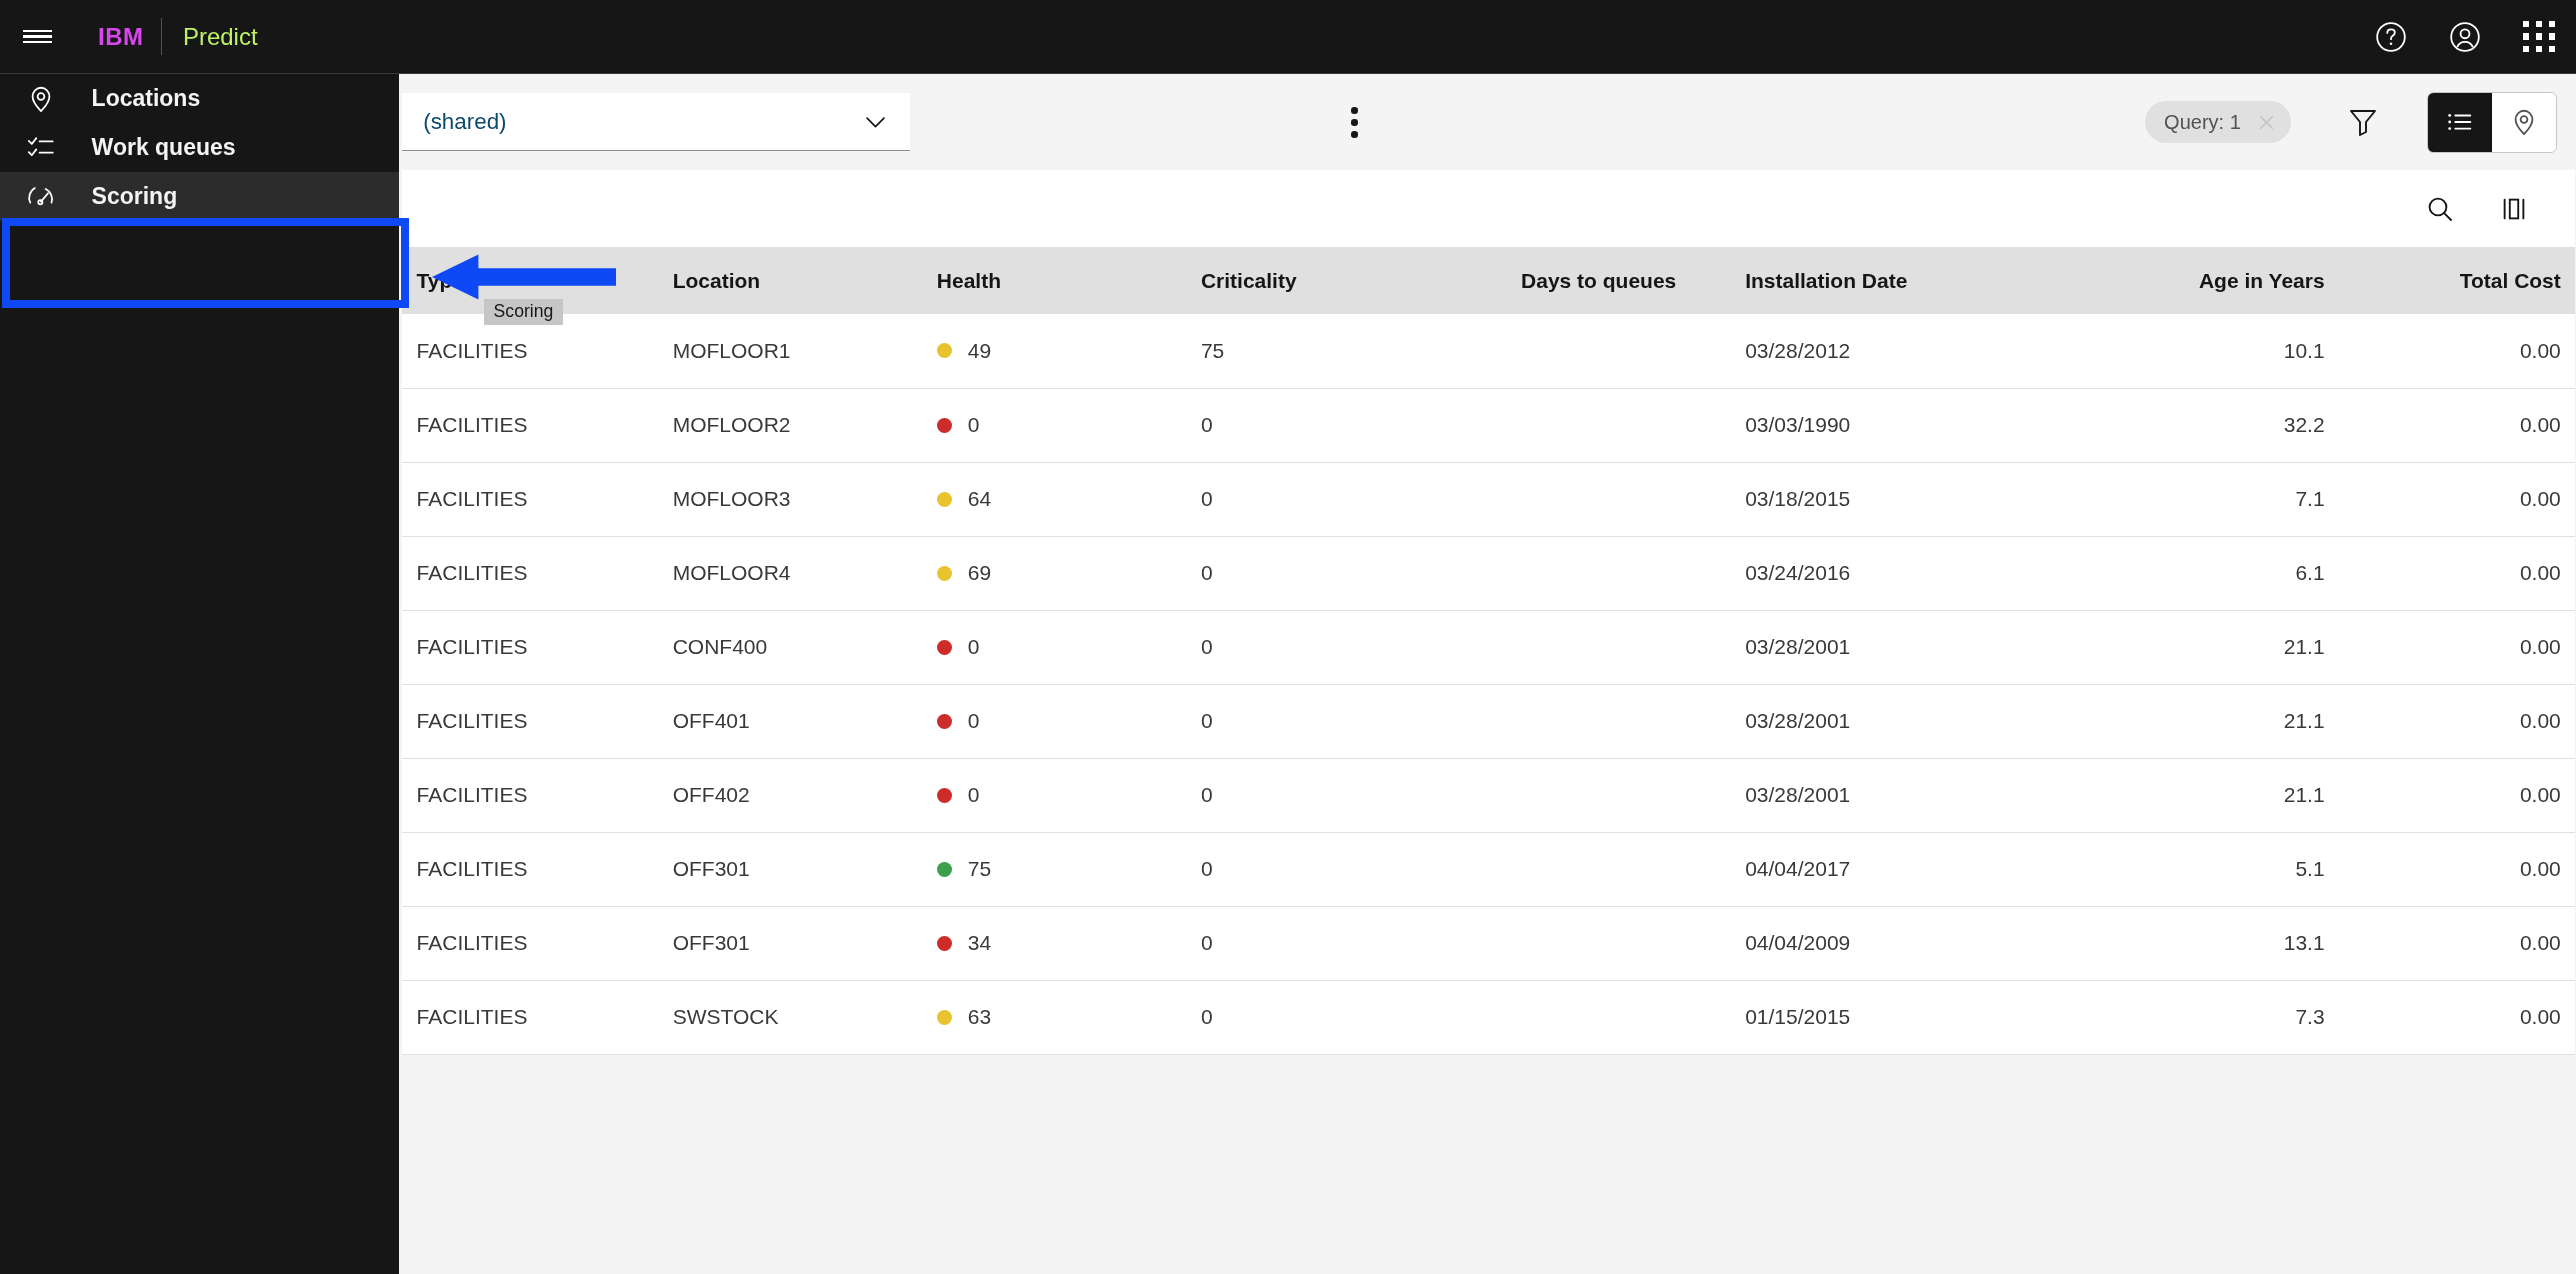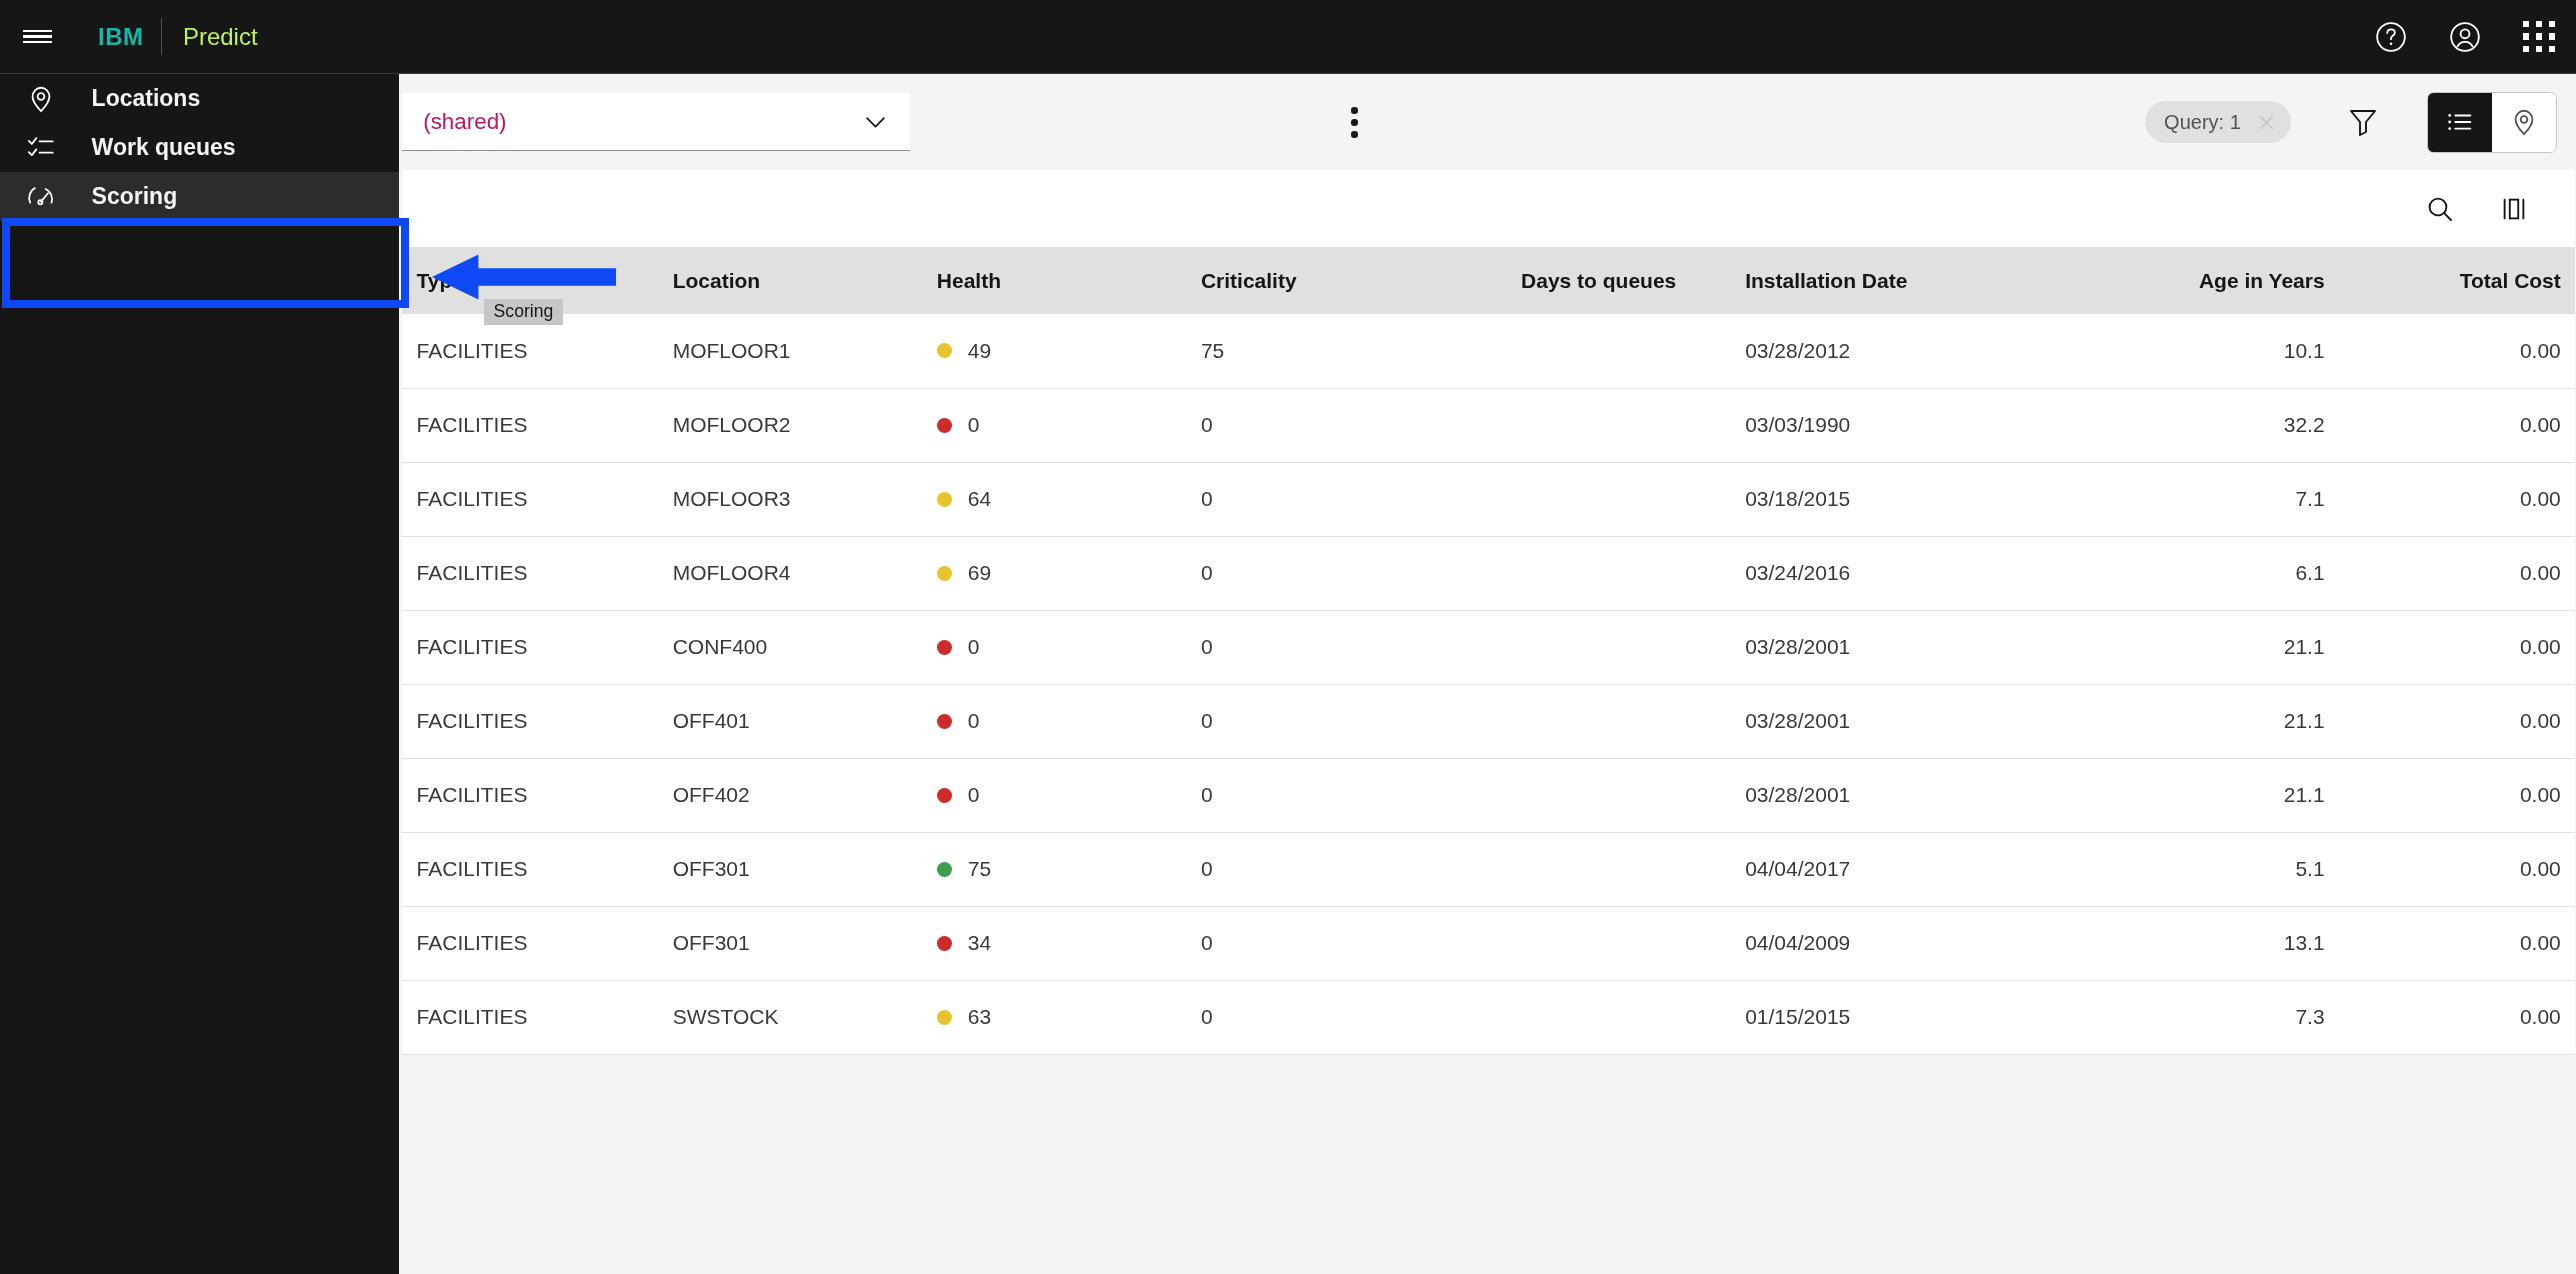--- a/index.html
+++ b/index.html
@@ -36,21 +36,21 @@
     display: flex; align-items: center; justify-content: center;
     cursor: pointer;
   }
   .hamburger span {
     display: block;
     width: 29px; height: 2.4px;
     background: #ffffff;
     margin: 3.2px 0;
   }
   .brand-ibm {
-    color: #14b8a6;
+    color: #d946ef;
     font-size: 24px;
     font-weight: 600;
     letter-spacing: 0.5px;
     padding: 0 17.6px 0 24px;
   }
   .brand-sep {
     width: 0.8px; height: 37px;
     background: #525252;
   }
   .brand-app {
@@ -185,21 +185,21 @@
     height: 58px;
     background: #ffffff;
     border-bottom: 0.8px solid #8d8d8d;
     display: flex;
     align-items: center;
     padding: 0 21px;
     cursor: pointer;
   }
   .select-value {
     font-size: 22.4px;
-    color: #be185d;
+    color: #0c4a6e;
     flex: 1;
   }
   .overflow-btn {
     position: absolute;
     left: 933px;
     top: 26px;
     width: 45px; height: 45px;
     display: flex; flex-direction: column;
     align-items: center; justify-content: center;
     cursor: pointer;

